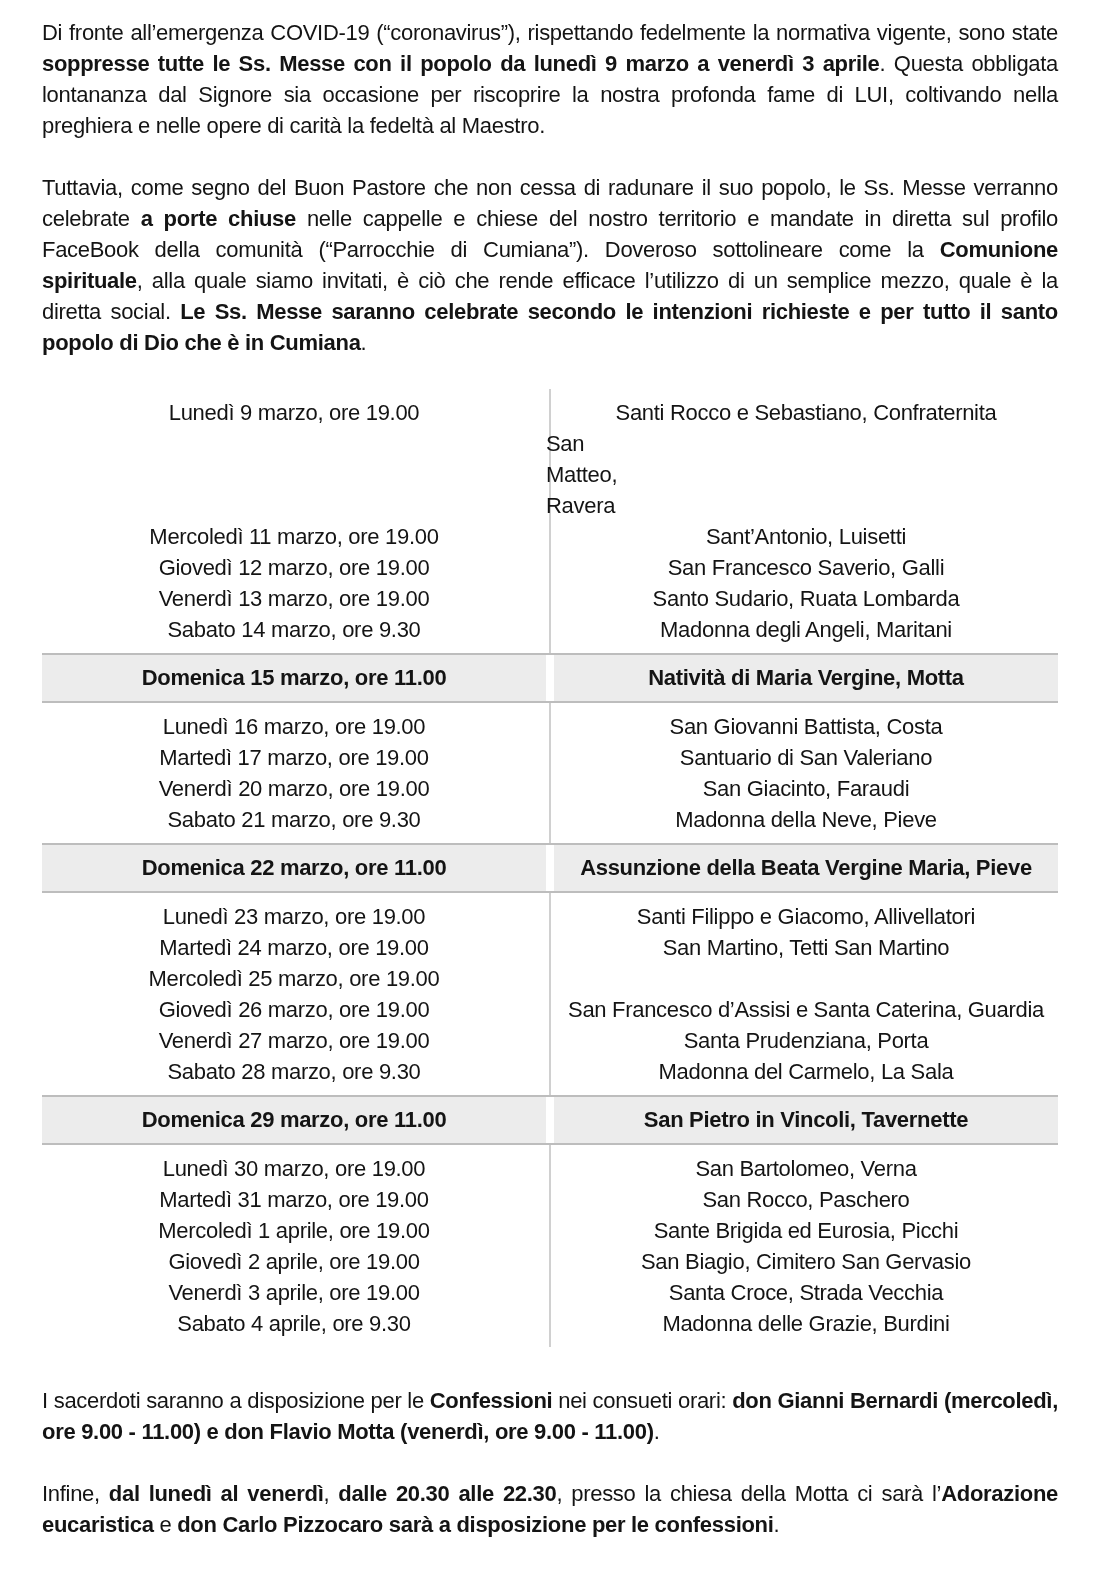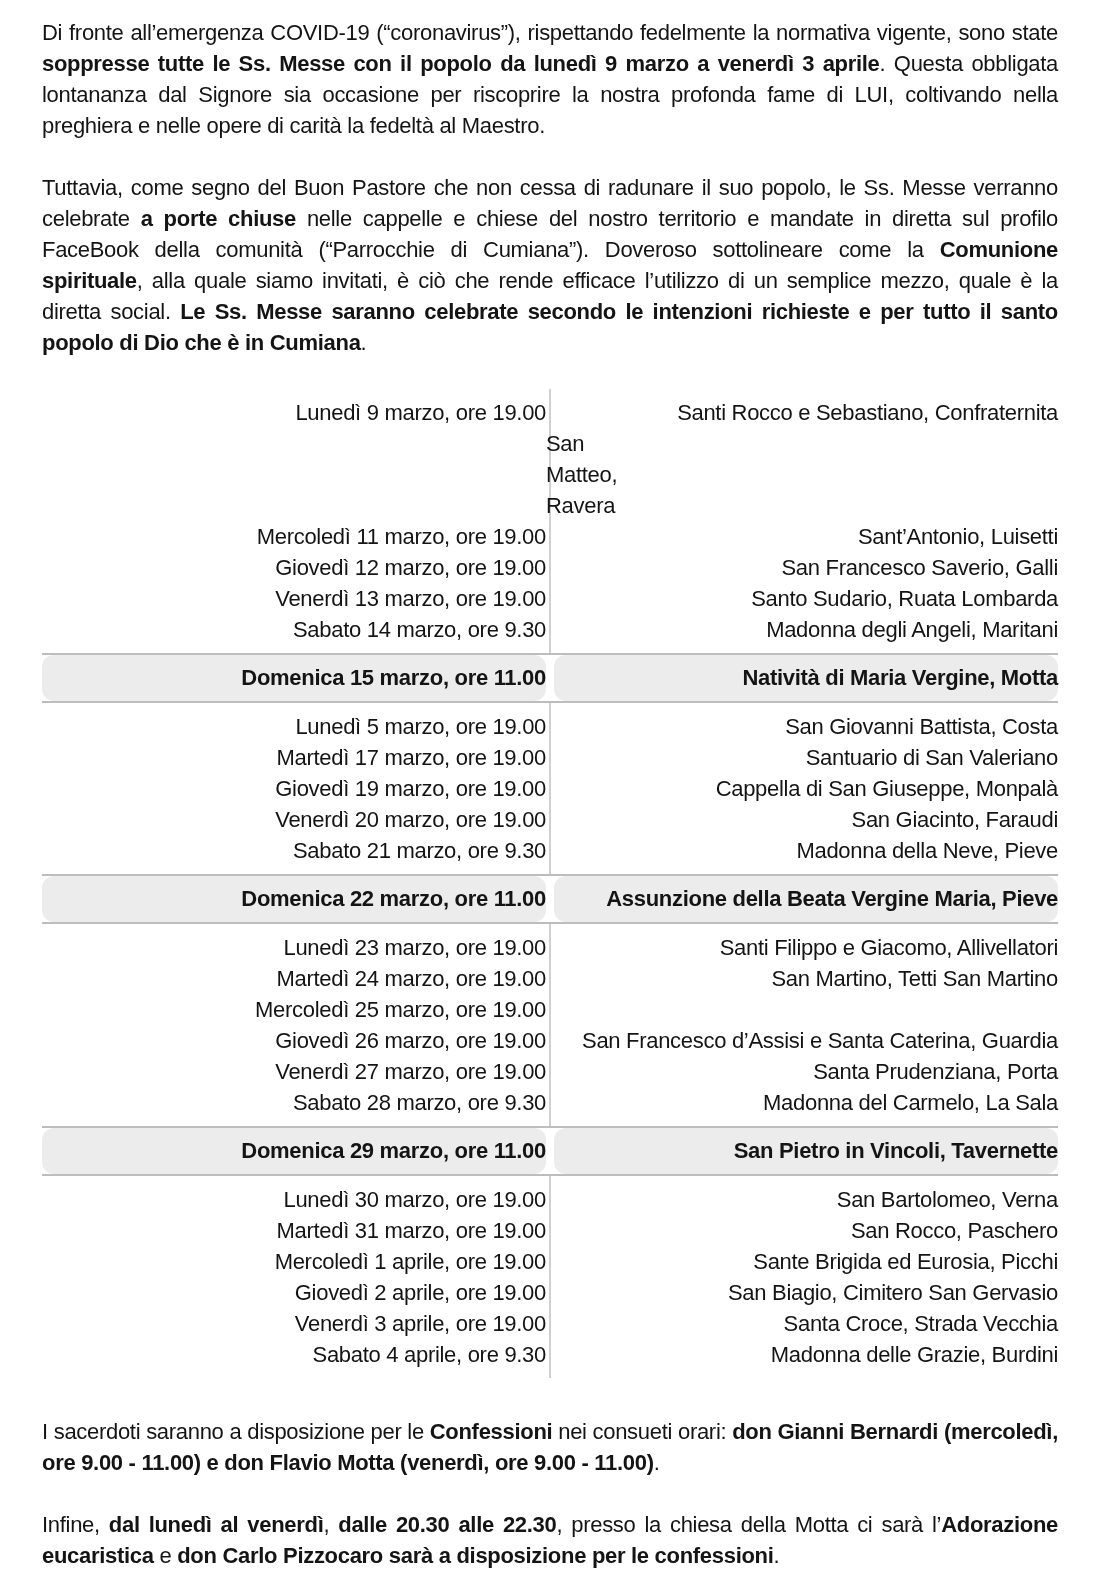--- a/index.html
+++ b/index.html
@@ -49,33 +49,32 @@
   .day-row,.sunday-row{
     display:grid;
     grid-template-columns:1fr 8px 1fr;
     position:relative;
   }
   .day-row{
     font-size:22px;
     line-height:31px;
     letter-spacing:-0.3px;
   }
-  .cell{text-align:right;}
+  .cell{text-align:center;}
   .sunday-row{
     border-top:2px solid var(--row-border);
     border-bottom:2px solid var(--row-border);
     z-index:1;
   }
   .sunday-row .cell{
     background:var(--sunday-row-bg);
     font-weight:bold;
     font-size:22px;
     line-height:46px;
     letter-spacing:-0.3px;
-    border-radius:12px;
   }
   .sunday-row .gap{background:#ffffff;}
 </style>
 </head>
 <body>
 
 <div class="page">
 
   <p class="body-par"><span>Di fronte all’emergenza COVID-19 (“coronavirus”), rispettando fedelmente la normativa vigente, sono state </span><b>soppresse tutte le Ss. Messe con il popolo da lunedì 9 marzo a venerdì 3 aprile</b><span>. Questa obbligata lontananza dal Signore sia occasione per riscoprire la nostra profonda fame di LUI, coltivando nella preghiera e nelle opere di carità la fedeltà al Maestro.</span></p>
 
@@ -115,33 +114,28 @@
             <div class="cell right">Madonna degli Angeli, Maritani</div>
           </div>
         </div>
         <div class="sunday-row">
           <div class="cell left">Domenica 15 marzo, ore 11.00</div>
           <div class="gap"></div>
           <div class="cell right">Natività di Maria Vergine, Motta</div>
         </div>
         <div class="week">
           <div class="day-row">
-            <div class="cell left">Lunedì 5 marzo, ore 19.00</div>
+            <div class="cell left">Lunedì 16 marzo, ore 19.00</div>
             <div class="gap"></div>
             <div class="cell right">San Giovanni Battista, Costa</div>
           </div>
           <div class="day-row">
             <div class="cell left">Martedì 17 marzo, ore 19.00</div>
             <div class="gap"></div>
             <div class="cell right">Santuario di San Valeriano</div>
-          </div>
-          <div class="day-row">
-            <div class="cell left">Giovedì 19 marzo, ore 19.00</div>
-            <div class="gap"></div>
-            <div class="cell right">Cappella di San Giuseppe, Monpalà</div>
           </div>
           <div class="day-row">
             <div class="cell left">Venerdì 20 marzo, ore 19.00</div>
             <div class="gap"></div>
             <div class="cell right">San Giacinto, Faraudi</div>
           </div>
           <div class="day-row">
             <div class="cell left">Sabato 21 marzo, ore 9.30</div>
             <div class="gap"></div>
             <div class="cell right">Madonna della Neve, Pieve</div>

